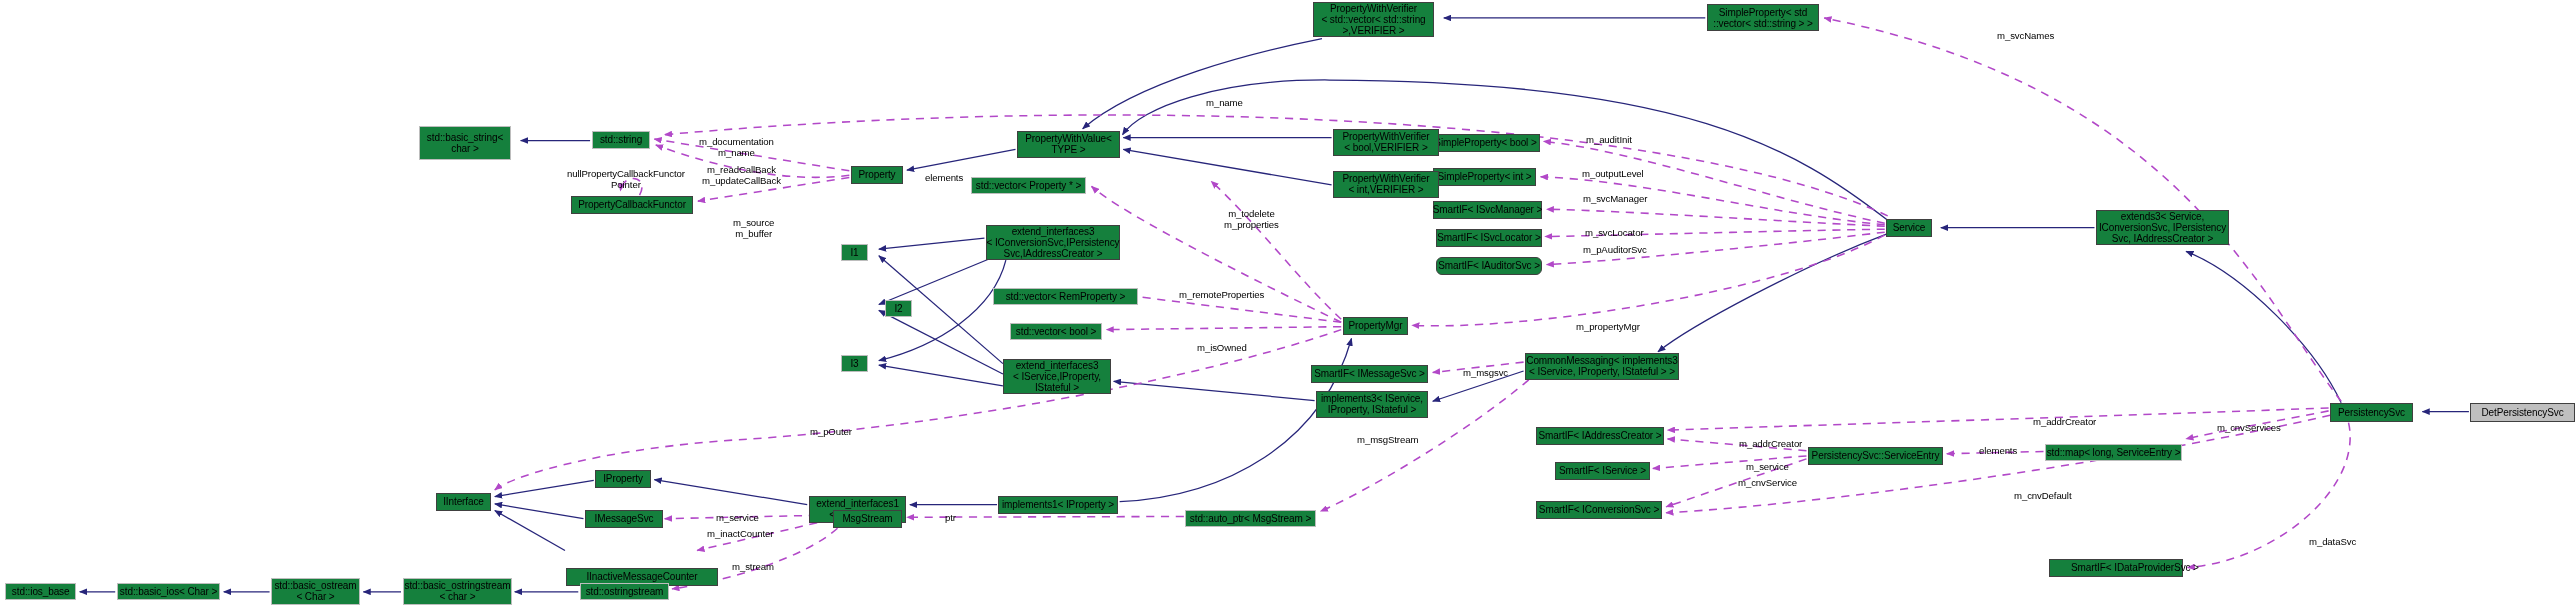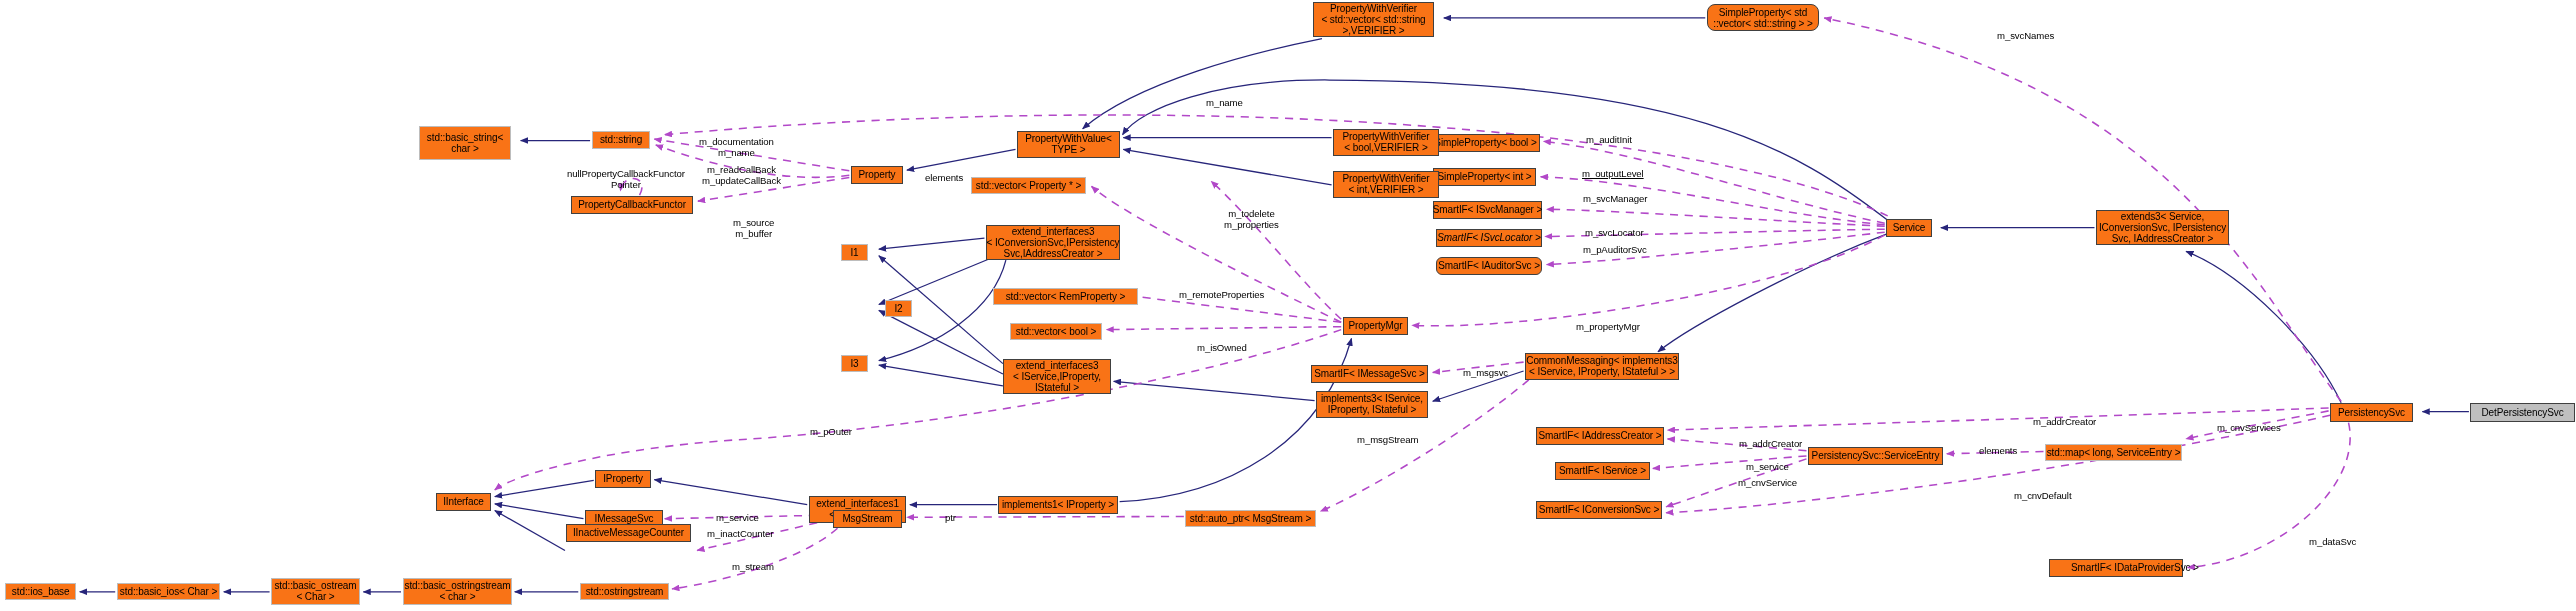--- a/index.html
+++ b/index.html
@@ -29,21 +29,21 @@
   .node {
     position: absolute;
     box-sizing: border-box;
     display: flex;
     align-items: center;
     justify-content: center;
     text-align: center;
     font-size: 10px;
     line-height: 1.12;
     color: #000000;
-    background: #f97316;
+    background: #15803d;
     white-space: pre;
     letter-spacing: -0.1px;
     padding: 0.7px 2.2px;
   }
   
   .node.solid {
     border: 1.2px solid #404040;
   }
   
   .node.light {
@@ -191,21 +191,21 @@
     </g>
   </svg>
 
   <div>
       <div class="node focus" style="left: 2470px; top: 403px; width: 105px; height: 18.5px;">DetPersistencySvc</div>
       <div class="node solid" style="left: 2330px; top: 403px; width: 83px; height: 18.5px;">PersistencySvc</div>
       <div class="node solid" style="left: 2096px; top: 210px; width: 133px; height: 35px;">extends3&lt; Service,
 IConversionSvc, IPersistency
 Svc, IAddressCreator &gt;</div>
       <div class="node solid" style="left: 1886px; top: 219px; width: 46px; height: 17.7px;">Service</div>
-      <div class="node solid" style="left: 1707px; top: 4.4px; width: 112px; height: 26.6px; border-radius: 8px;">SimpleProperty&lt; std
+      <div class="node solid" style="left: 1707px; top: 4.4px; width: 112px; height: 26.6px;">SimpleProperty&lt; std
 ::vector&lt; std::string &gt; &gt;</div>
       <div class="node solid" style="left: 1313px; top: 2.2px; width: 121px; height: 35px;">PropertyWithVerifier
 &lt; std::vector&lt; std::string
 &gt;,VERIFIER &gt;</div>
       <div class="node solid" style="left: 1431px; top: 134px; width: 109px; height: 17.7px;">SimpleProperty&lt; bool &gt;</div>
       <div class="node solid" style="left: 1433px; top: 168px; width: 103px; height: 17.7px;">SimpleProperty&lt; int &gt;</div>
       <div class="node solid" style="left: 1333px; top: 129px; width: 106px; height: 26.6px;">PropertyWithVerifier
 &lt; bool,VERIFIER &gt;</div>
       <div class="node solid" style="left: 1333px; top: 171px; width: 106px; height: 26.6px;">PropertyWithVerifier
 &lt; int,VERIFIER &gt;</div>
@@ -228,35 +228,35 @@
       <div class="node solid" style="left: 1003px; top: 359px; width: 108px; height: 35px;">extend_interfaces3
 &lt; IService,IProperty,
 IStateful &gt;</div>
       <div class="node solid" style="left: 1343px; top: 317px; width: 65px; height: 17.7px;">PropertyMgr</div>
       <div class="node solid" style="left: 1311px; top: 365px; width: 117px; height: 17.7px;">SmartIF&lt; IMessageSvc &gt;</div>
       <div class="node solid" style="left: 1316px; top: 391px; width: 112px; height: 26.6px;">implements3&lt; IService,
 IProperty, IStateful &gt;</div>
       <div class="node solid" style="left: 1525px; top: 353px; width: 154px; height: 26.6px;">CommonMessaging&lt; implements3
 &lt; IService, IProperty, IStateful &gt; &gt;</div>
       <div class="node solid" style="left: 1433px; top: 201px; width: 109px; height: 17.7px;">SmartIF&lt; ISvcManager &gt;</div>
-      <div class="node solid" style="left: 1436px; top: 229px; width: 106px; height: 17.7px; font-style: italic;">SmartIF&lt; ISvcLocator &gt;</div>
+      <div class="node solid" style="left: 1436px; top: 229px; width: 106px; height: 17.7px;">SmartIF&lt; ISvcLocator &gt;</div>
       <div class="node solid" style="left: 1436px; top: 257px; width: 106px; height: 17.7px; border-radius: 6px;">SmartIF&lt; IAuditorSvc &gt;</div>
       <div class="node solid" style="left: 1536px; top: 427px; width: 128px; height: 17.7px;">SmartIF&lt; IAddressCreator &gt;</div>
       <div class="node solid" style="left: 1555px; top: 462px; width: 95px; height: 17.7px;">SmartIF&lt; IService &gt;</div>
       <div class="node solid" style="left: 1536px; top: 501px; width: 126px; height: 17.7px;">SmartIF&lt; IConversionSvc &gt;</div>
       <div class="node solid" style="left: 1808px; top: 447px; width: 135px; height: 17.7px;">PersistencySvc::ServiceEntry</div>
       <div class="node light" style="left: 2045px; top: 444px; width: 137px; height: 17px;">std::map&lt; long, ServiceEntry &gt;</div>
       <div class="node solid" style="left: 2049px; top: 559px; width: 134px; height: 17.7px; padding-left: 40px;">SmartIF&lt; IDataProviderSvc &gt;</div>
       <div class="node solid" style="left: 998px; top: 496px; width: 120px; height: 17.7px;">implements1&lt; IProperty &gt;</div>
       <div class="node solid" style="left: 809px; top: 496px; width: 97px; height: 26.6px;">extend_interfaces1
 &lt; IProperty &gt;</div>
       <div class="node solid" style="left: 595px; top: 470px; width: 56px; height: 17.7px;">IProperty</div>
       <div class="node solid" style="left: 436px; top: 493px; width: 55px; height: 17.7px;">IInterface</div>
       <div class="node solid" style="left: 585px; top: 510px; width: 78px; height: 17.7px; text-align: center;">IMessageSvc</div>
-      <div class="node solid" style="left: 566px; top: 524px; width: 125px; height: 17.7px;">IInactiveMessageCounter</div>
+      <div class="node solid" style="left: 566px; top: 568px; width: 152px; height: 17.7px;">IInactiveMessageCounter</div>
       <div class="node solid" style="left: 833px; top: 510px; width: 69px; height: 17.7px;">MsgStream</div>
       <div class="node light" style="left: 1185px; top: 510px; width: 131px; height: 17px;">std::auto_ptr&lt; MsgStream &gt;</div>
       <div class="node light" style="left: 580px; top: 583px; width: 89px; height: 17px;">std::ostringstream</div>
       <div class="node light" style="left: 403px; top: 578px; width: 109px; height: 26.6px;">std::basic_ostringstream
 &lt; char &gt;</div>
       <div class="node light" style="left: 271px; top: 578px; width: 89px; height: 26.6px;">std::basic_ostream
 &lt; Char &gt;</div>
       <div class="node light" style="left: 117px; top: 583px; width: 103px; height: 17px;">std::basic_ios&lt; Char &gt;</div>
       <div class="node light" style="left: 5.2px; top: 583px; width: 71px; height: 17px;">std::ios_base</div>
     </div>
@@ -269,21 +269,21 @@
       <div class="edge-label" style="left: 702px; top: 164px;">m_readCallBack
 m_updateCallBack</div>
       <div class="edge-label" style="left: 567px; top: 168px;">nullPropertyCallbackFunctor
 Pointer</div>
       <div class="edge-label" style="left: 733px; top: 217px;">m_source
 m_buffer</div>
       <div class="edge-label" style="left: 925px; top: 172px;">elements</div>
       <div class="edge-label" style="left: 1224px; top: 208px;">m_todelete
 m_properties</div>
       <div class="edge-label" style="left: 1586px; top: 134px;">m_auditInit</div>
-      <div class="edge-label" style="left: 1582px; top: 168px; text-decoration: underline;">m_outputLevel</div>
+      <div class="edge-label" style="left: 1582px; top: 168px;">m_outputLevel</div>
       <div class="edge-label" style="left: 1583px; top: 193px;">m_svcManager</div>
       <div class="edge-label" style="left: 1585px; top: 227px;">m_svcLocator</div>
       <div class="edge-label" style="left: 1583px; top: 244px;">m_pAuditorSvc</div>
       <div class="edge-label" style="left: 1179px; top: 289px;">m_remoteProperties</div>
       <div class="edge-label" style="left: 1197px; top: 324px; margin-top: 18px;">m_isOwned</div>
       <div class="edge-label" style="left: 1576px; top: 321px;">m_propertyMgr</div>
       <div class="edge-label" style="left: 1463px; top: 367px;">m_msgsvc</div>
       <div class="edge-label" style="left: 1357px; top: 434px;">m_msgStream</div>
       <div class="edge-label" style="left: 810px; top: 426px;">m_pOuter</div>
       <div class="edge-label" style="left: 2033px; top: 416px;">m_addrCreator</div>

